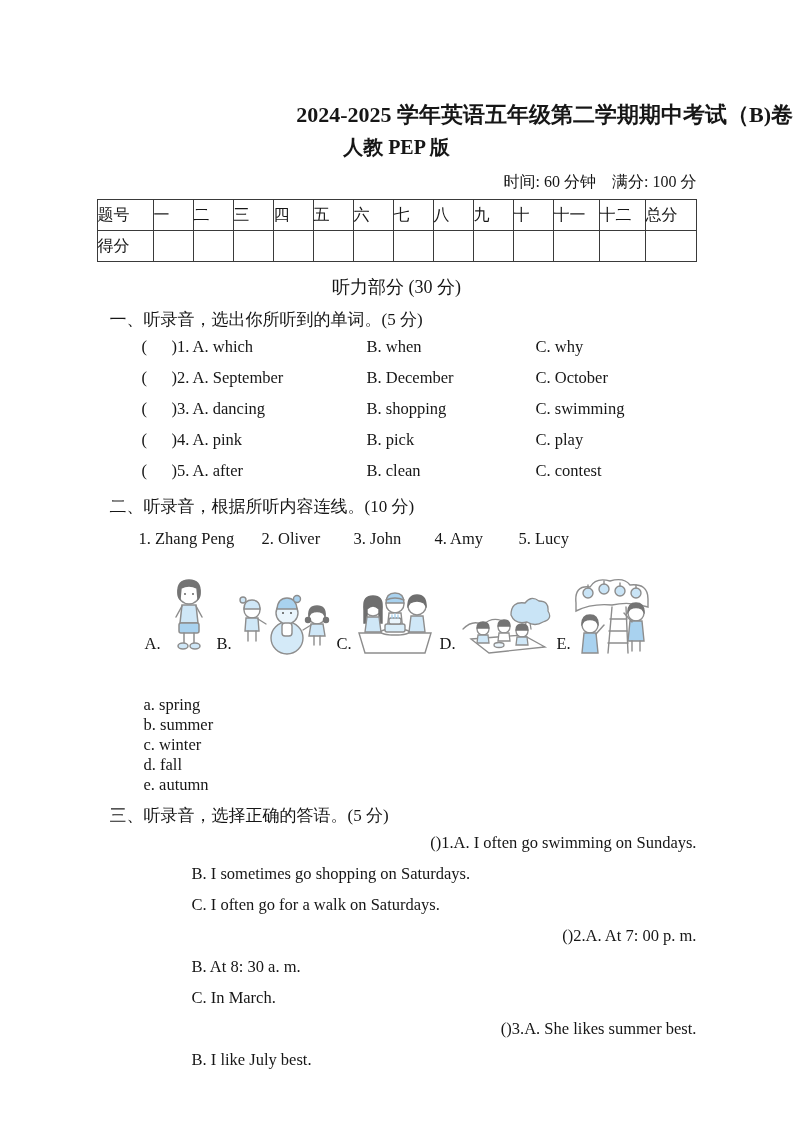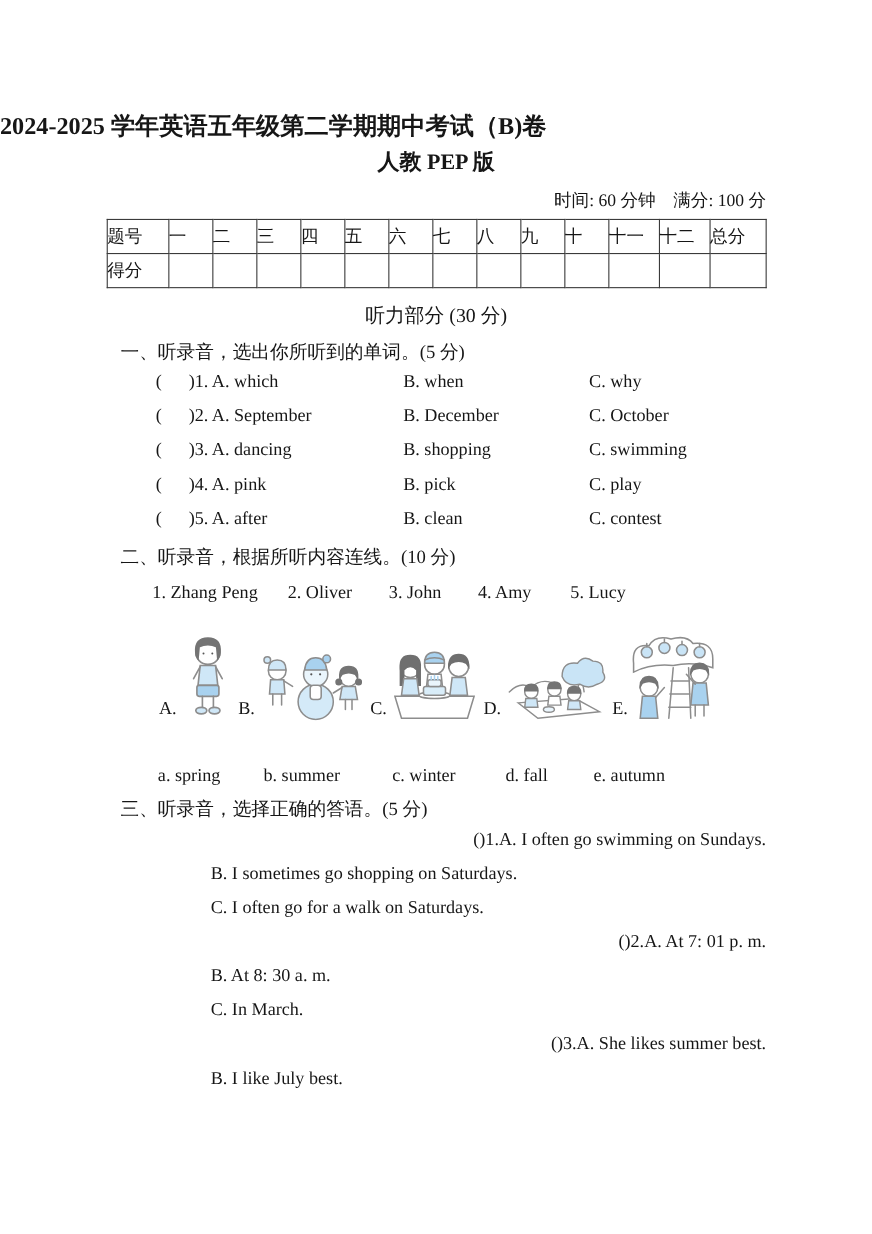--- a/index.html
+++ b/index.html
@@ -4,21 +4,21 @@
 <style>
   * { box-sizing: border-box; }
   html,body { margin:0; padding:0; background:#e8e8e8; }
   .page {
     width:793px; height:1122px; margin:0 auto; background:#ffffff;
     font-family:"Liberation Serif","DejaVu Serif",serif; color:#161616;
     overflow:hidden;
   }
   .content { width:600px; margin:0 auto; }
 
-  .title { padding-top:100px; margin:0; text-align:left; font-size:22px; font-weight:bold; }
+  .title { padding-top:100px; margin:0; text-align:right; font-size:22px; font-weight:bold; }
   .subtitle { margin:4px 0 0; text-align:center; font-size:20px; font-weight:bold; }
   .time-row { margin-top:11px; text-align:right; font-size:16px; }
 
   table.score { width:100%; border-collapse:collapse; margin-top:6px; table-layout:fixed; }
   table.score td { border:1px solid #3a3a3a; height:31px; text-align:left; font-size:16px; padding:0; }
 
   .listening-heading { margin-top:13px; text-align:center; font-size:18px; }
 
   .sec-title { margin:9px 0 0 13px; font-size:17px; }
 
@@ -31,21 +31,21 @@
   .names-row { display:flex; margin:11px 0 0 42px; font-size:16.5px; height:24px; }
   .names-row .nm0 { width:123px; } .names-row .nm1 { width:92px; }
   .names-row .nm2 { width:81px; }  .names-row .nm3 { width:84px; }
 
   .pics-row { display:flex; align-items:flex-end; margin:14px 0 0 48px; height:88px; }
   .pic-group { display:flex; align-items:flex-end; }
   .pg-a { width:72px; } .pg-b { width:120px; } .pg-c { width:103px; } .pg-d { width:117px; }
   .pic-letter { font-size:16.5px; line-height:18px; margin:0 3px 2px 0; }
   .pic-group svg { display:block; }
 
-  .seasons-row { display:flex; margin:40px 0 0 47px; font-size:16.5px; }
+  .seasons-row { display:flex; margin:40px 0 0 47px; font-size:16.5px;flex-direction:column; }
   .seasons-row .se0 { width:96px; } .seasons-row .se1 { width:117px; }
   .seasons-row .se2 { width:103px; } .seasons-row .se3 { width:80px; }
 
   .sec3-first { margin-left:45px; height:31px; line-height:31px; font-size:16.5px;text-align:right; }
   .sec3-first .q-open { display:inline-block; width:30px; }
   .sec3-line  { margin-left:95px; height:31px; line-height:31px; font-size:16.5px; }
 </style>
 </head>
 <body>
 
@@ -289,21 +289,21 @@
     <div>
       <div class="sec3-first">
         <span class="q-open">(</span><span>)1.A. I often go swimming on Sundays.</span>
       </div>
       <div class="sec3-line">B. I sometimes go shopping on Saturdays.</div>
       <div class="sec3-line">C. I often go for a walk on Saturdays.</div>
     </div>
 
     <div>
       <div class="sec3-first">
-        <span class="q-open">(</span><span>)2.A. At 7: 01 p. m.</span>
+        <span class="q-open">(</span><span>)2.A. At 7: 00 p. m.</span>
       </div>
       <div class="sec3-line">B. At 8: 30 a. m.</div>
       <div class="sec3-line">C. In March.</div>
     </div>
 
     <div>
       <div class="sec3-first">
         <span class="q-open">(</span><span>)3.A. She likes summer best.</span>
       </div>
       <div class="sec3-line">B. I like July best.</div>

